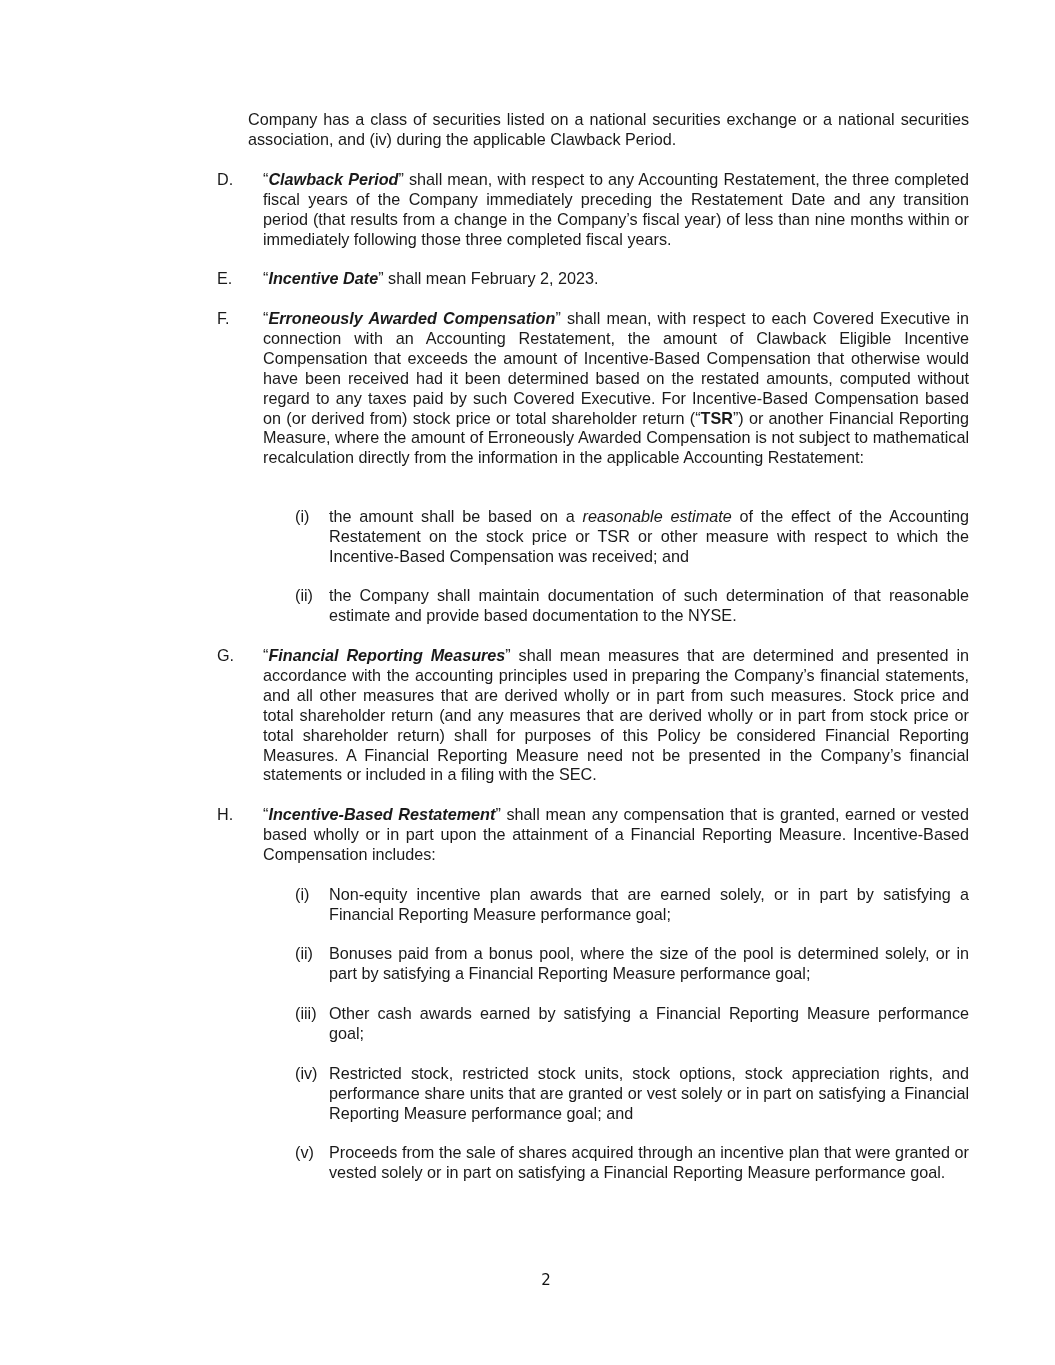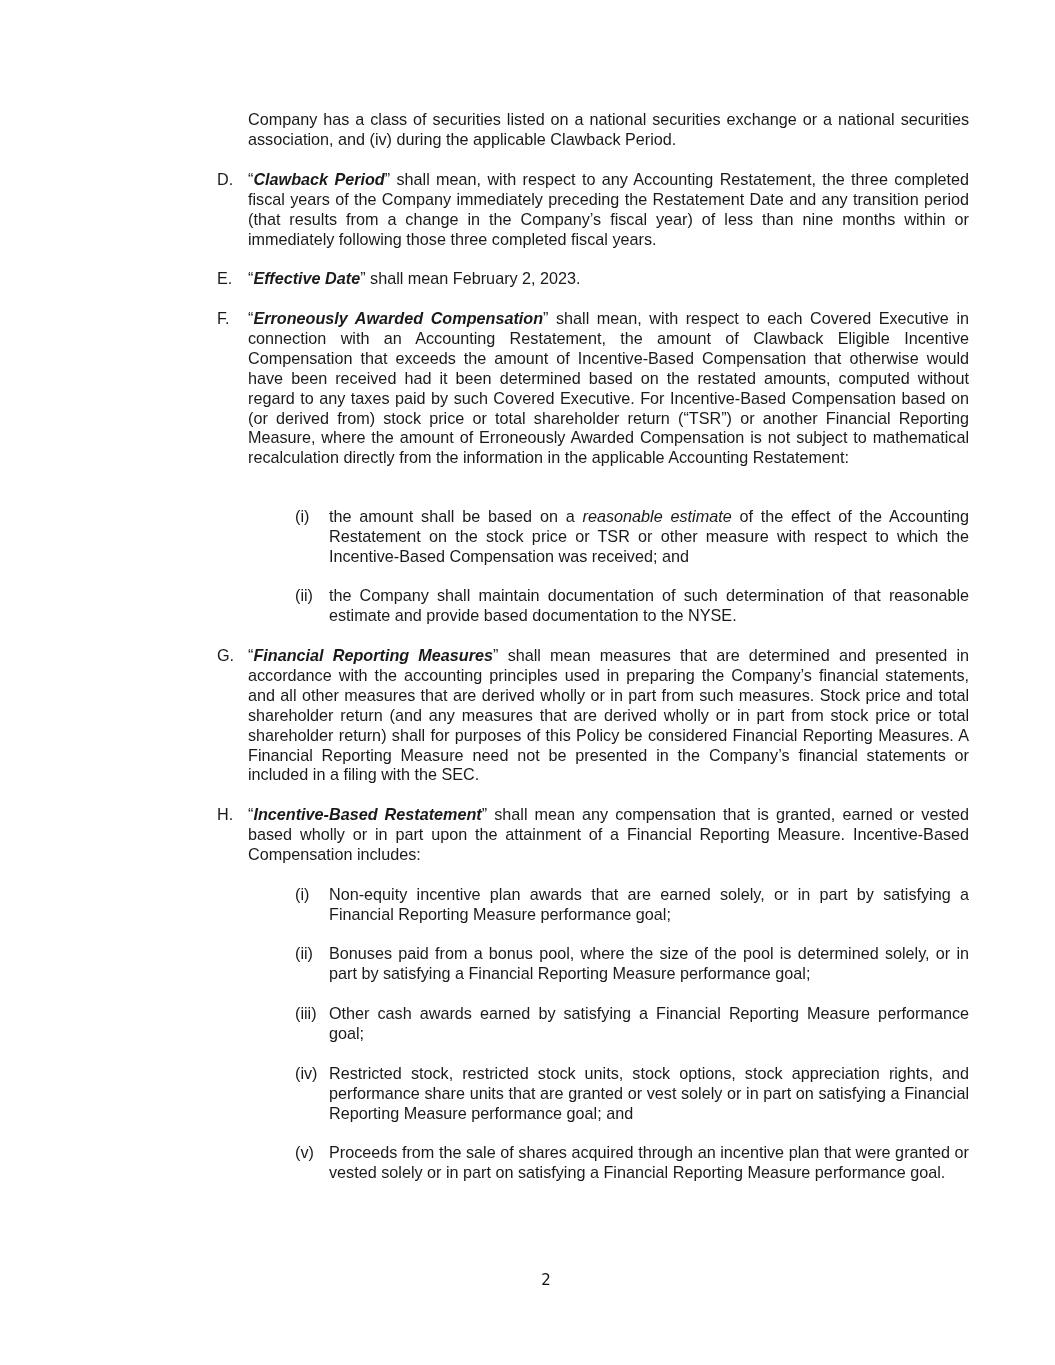--- a/index.html
+++ b/index.html
@@ -35,28 +35,28 @@
       position: absolute;
       left: 217px;
       width: 752px;
     }
     .item .letter {
       position: absolute;
       left: 0;
       top: 0;
     }
     .item .body {
-      margin-left: 31px;
+      margin-left: 46px;
       text-align: justify;
     }
     .term {
       font-weight: bold;
       font-style: italic;
     }
-    .bold { font-weight: normal; }
+    .bold { font-weight: bold; }
     .ital { font-style: italic; }
     .sub {
       position: absolute;
       left: 295px;
       width: 674px;
     }
     .sub .num {
       position: absolute;
       left: 0;
       top: 0;
@@ -83,21 +83,21 @@
 
   <p class="para" style="top:110px;">Company has a class of securities listed on a national securities exchange or a national securities association, and (iv) during the applicable Clawback Period.</p>
 
   <div class="item" style="top:170px;">
     <span class="letter">D.</span>
     <div class="body"><span>“</span><span class="term">Clawback Period</span><span>” shall mean, with respect to any Accounting Restatement, the three completed fiscal years of the Company immediately preceding the Restatement Date and any transition period (that results from a change in the Company’s fiscal year) of less than nine months within or immediately following those three completed fiscal years.</span></div>
   </div>
 
   <div class="item" style="top:269px;">
     <span class="letter">E.</span>
-    <div class="body"><span>“</span><span class="term">Effective Date</span><span>” shall mean February 2, 2023.</span></div>
+    <div class="body"><span>“</span><span class="term">Incentive Date</span><span>” shall mean February 2, 2023.</span></div>
   </div>
 
   <div class="item" style="top:309px;">
     <span class="letter">F.</span>
     <div class="body"><span>“</span><span class="term">Erroneously Awarded Compensation</span><span>” shall mean, with respect to each Covered Executive in connection with an Accounting Restatement, the amount of Clawback Eligible Incentive Compensation that exceeds the amount of Incentive-Based Compensation that otherwise would have been received had it been determined based on the restated amounts, computed without regard to any taxes paid by such Covered Executive. For Incentive-Based Compensation based on (or derived from) stock price or total shareholder return (“</span><span class="bold">TSR</span><span>”) or another Financial Reporting Measure, where the amount of Erroneously Awarded Compensation is not subject to mathematical recalculation directly from the information in the applicable Accounting Restatement:</span></div>
   </div>
 
   <div class="sub" style="top:507px;">
     <span class="num">(i)</span>
     <div class="body"><span>the amount shall be based on a </span><span class="ital">reasonable estimate</span><span> of the effect of the Accounting Restatement on the stock price or TSR or other measure with respect to which the Incentive-Based Compensation was received; and</span></div>

